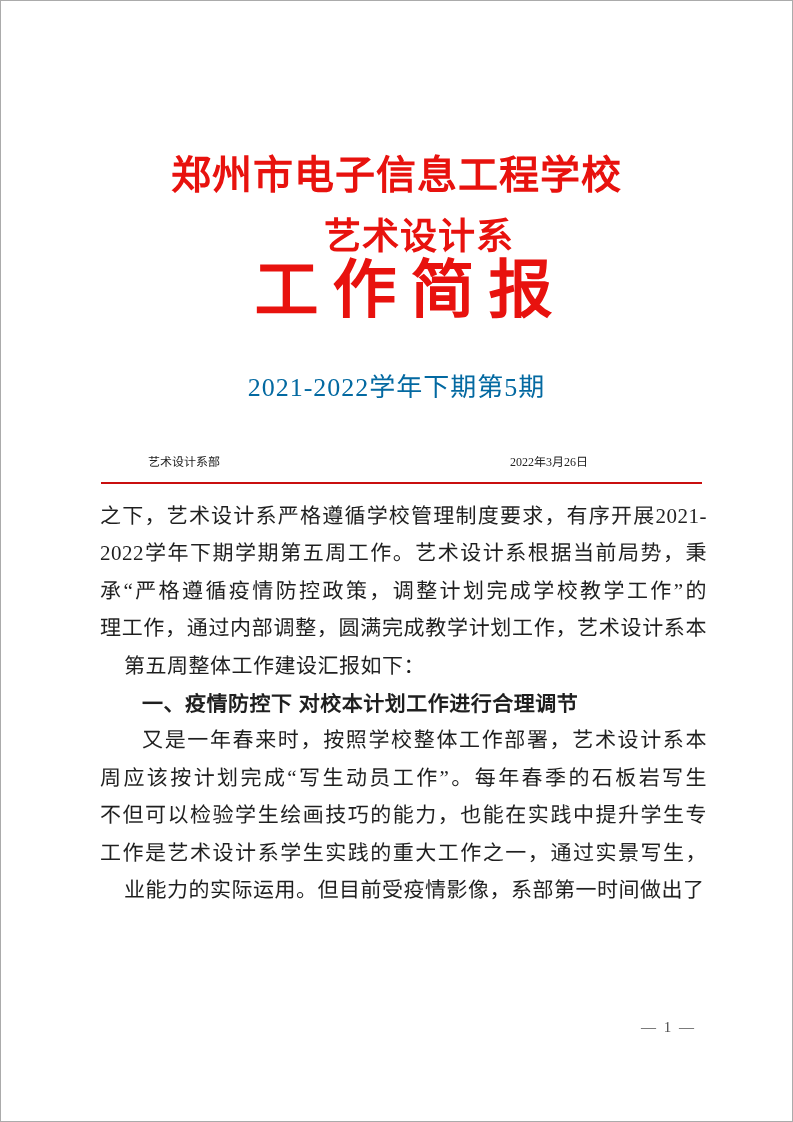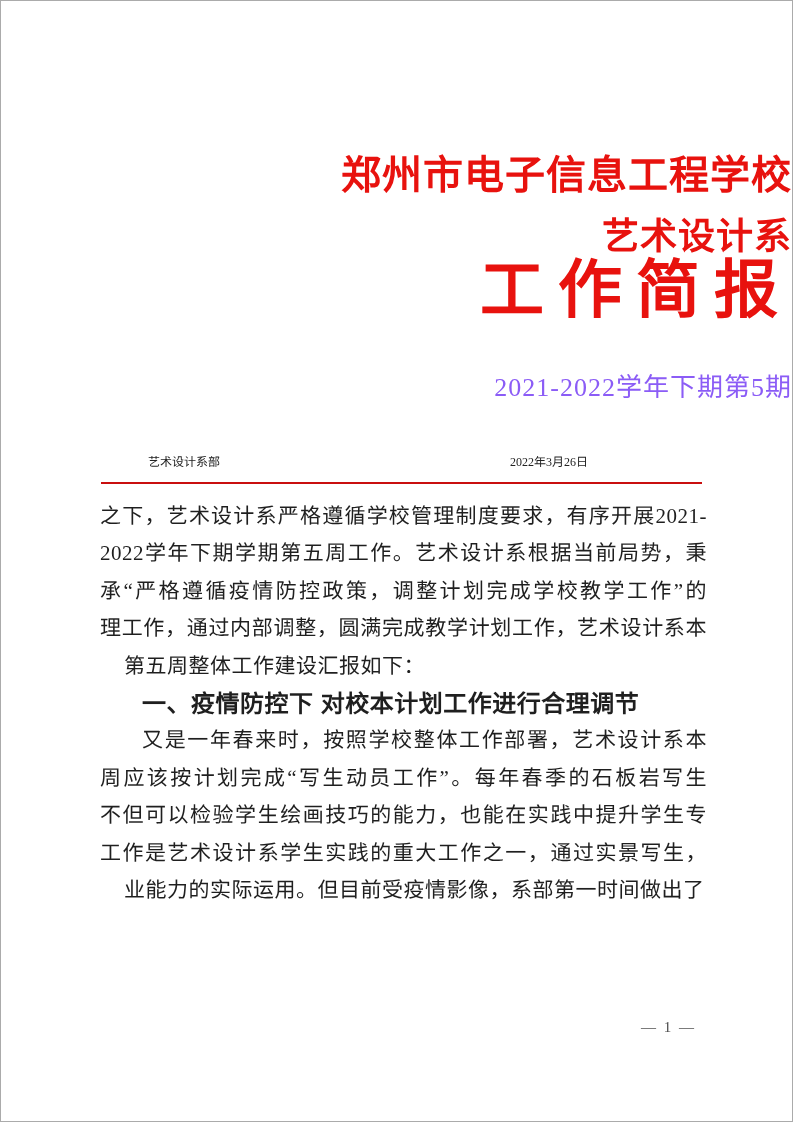--- a/index.html
+++ b/index.html
@@ -11,21 +11,21 @@
   *{margin:0;padding:0;box-sizing:border-box;}
   html,body{background:#ffffff;}
   .page{
     position:relative;
     width:793px;height:1122px;
     background:#fff;
     border:1px solid #ababab;
     overflow:hidden;
     font-family:"Liberation Serif","DejaVu Serif",serif;
   }
-  .center-line{position:absolute;left:0;right:0;text-align:right;}
+  .center-line{position:absolute;left:0;right:0;text-align:center;}
   .school-title{
     top:152px;
     font-family:"Liberation Sans","DejaVu Sans",sans-serif;
     font-weight:bold;font-size:40px;line-height:44px;
     color:var(--accent_red);letter-spacing:1px;
   }
   .dept-title{
     top:216px;
     font-family:"Liberation Sans","DejaVu Sans",sans-serif;
     font-weight:bold;font-size:37px;line-height:40px;
@@ -33,21 +33,21 @@
   }
   .masthead{
     top:250px;
     font-family:"DejaVu Serif","Liberation Serif",serif;
     font-weight:900;font-size:64px;line-height:78px;
     color:var(--accent_red);
     letter-spacing:14px;padding-left:28px;
   }
   .issue-line{
     top:372px;
-    font-size:26px;line-height:30px;color:#8b5cf6;letter-spacing:1px;font-family:Liberation Serif, serif;
+    font-size:26px;line-height:30px;color:#0369a1;letter-spacing:1px;font-family:Liberation Serif, serif;
   }
   .header-row{
     position:absolute;top:451px;left:100px;width:605px;height:20px;
     font-size:12px;color:#222;
   }
   .issuer{position:absolute;left:47px;top:0;}
   .issue-date{position:absolute;right:118px;top:0;}
   .red-rule{
     position:absolute;top:481px;left:100px;width:601px;height:2px;
     background:var(--rule_red);
@@ -60,21 +60,21 @@
     height:37.4px;line-height:37.4px;
     letter-spacing:0.5px;
     text-align:justify;text-align-last:justify;
     text-justify:inter-character;
     overflow:hidden;white-space:nowrap;
   }
   .bodyline.no-fill{text-align:left;text-align-last:left;margin-left:24px;}
   .bodyline.indent{text-indent:42px;}
   .bodyline.heading{
     font-family:"Liberation Sans","DejaVu Sans",sans-serif;
-    font-weight:bold;font-size:24px;
+    font-weight:bold;font-size:21px;
     text-align:left;text-align-last:left;text-indent:42px;
     letter-spacing:0.5px;
   }
   .page-footer{
     position:absolute;top:1017px;left:640px;
     font-size:15px;line-height:18px;color:var(--footer_ink);
     letter-spacing:2px;
   }
 </style>
 </head>

